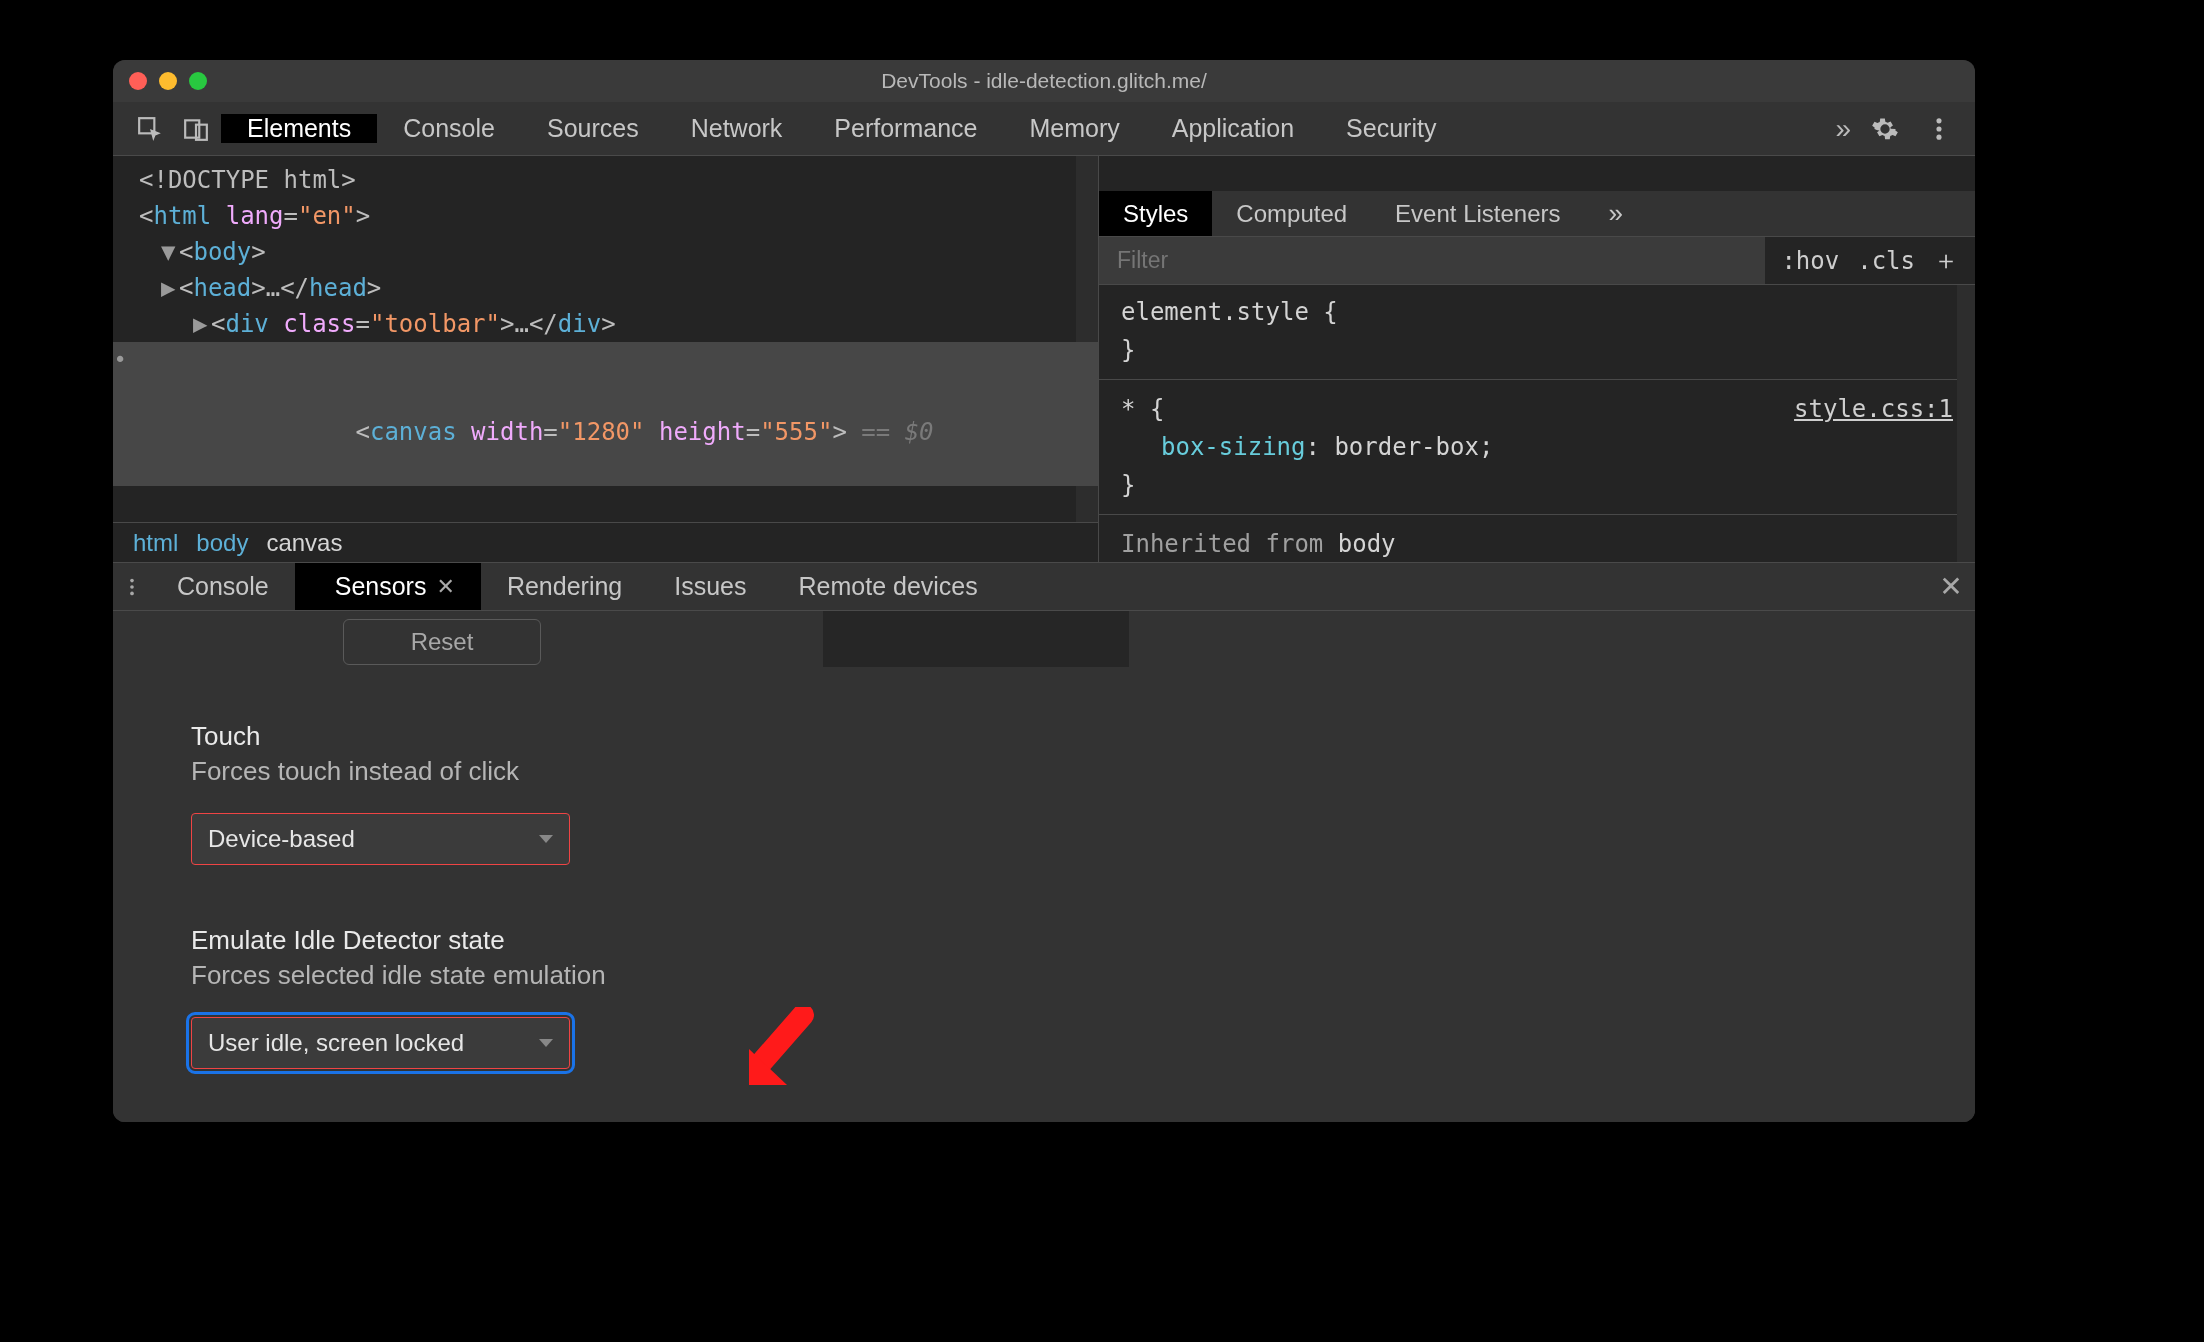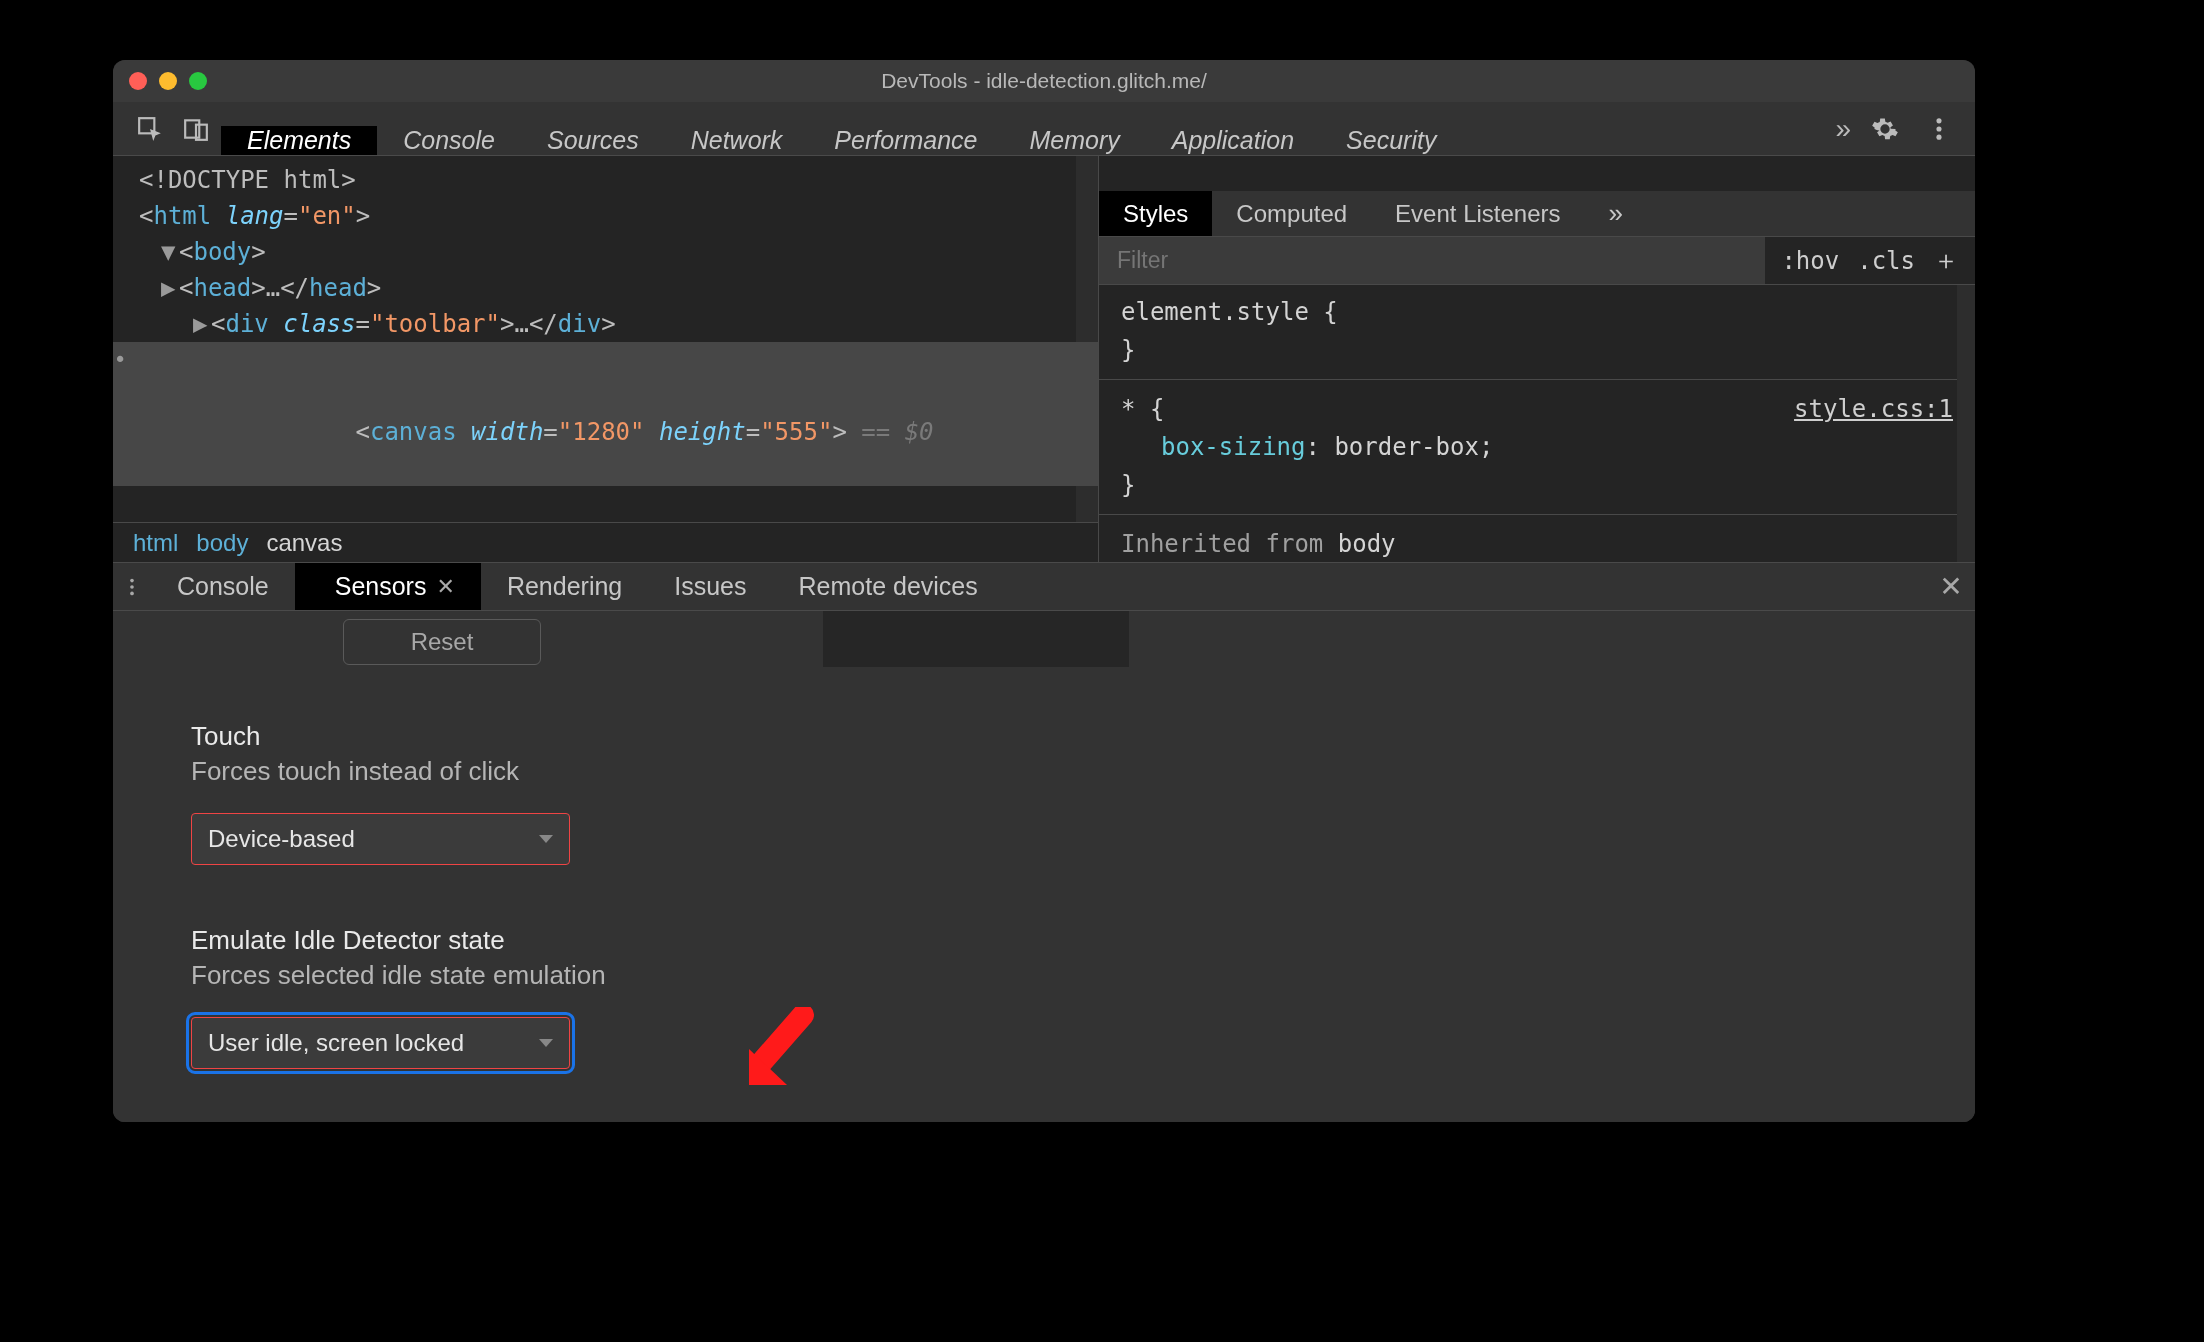--- a/index.html
+++ b/index.html
@@ -59,21 +59,21 @@
     display: flex;
     align-items: center;
     padding: 0 12px 0 24px;
     gap: 20px;
   }
   .toolbar-icon {
     width: 26px; height: 26px;
     color: #bbb;
     display: flex; align-items: center; justify-content: center;
   }
-  .tabs { display: flex; align-items: flex-end; font-style: italic; }
+  .tabs { display: flex; align-items: center; }
   .tab {
     display: flex; align-items: center;
     padding: 0 26px;
     color: #c7c7c7;
     font-size: 25px;
     cursor: pointer;
   }
   .tab.active { background: #000; color: #fff; }
   .toolbar-right {
     margin-left: auto;
@@ -111,21 +111,21 @@
     padding: 6px 0 6px 26px;
     font-family: Menlo, Consolas, monospace;
     font-size: 24px;
     line-height: 36px;
     overflow: hidden;
     position: relative;
   }
   .dom-tree .line { white-space: pre; color: #d4d4d4; position: relative; }
   .dom-tree .tok-doctype { color: #bdbdbd; }
   .dom-tree .tok-tag { color: #5db0d7; }
-  .dom-tree .tok-attr { color: #7dd3fc; font-style: italic; }
+  .dom-tree .tok-attr { color: #f0abfc; }
   .dom-tree .tok-str { color: #f29766; }
   .dom-tree .tok-punct { color: #bdbdbd; }
   .dom-tree .tok-dim { color: #7a7a7a; font-style: italic; }
   .dom-tree .tri { color: #9a9a9a; display: inline-block; width: 18px; }
   .dom-tree .line.selected {
     background: #474747;
     margin-left: -26px;
     padding-left: 26px;
     margin-right: -20px;
     padding-right: 20px;

